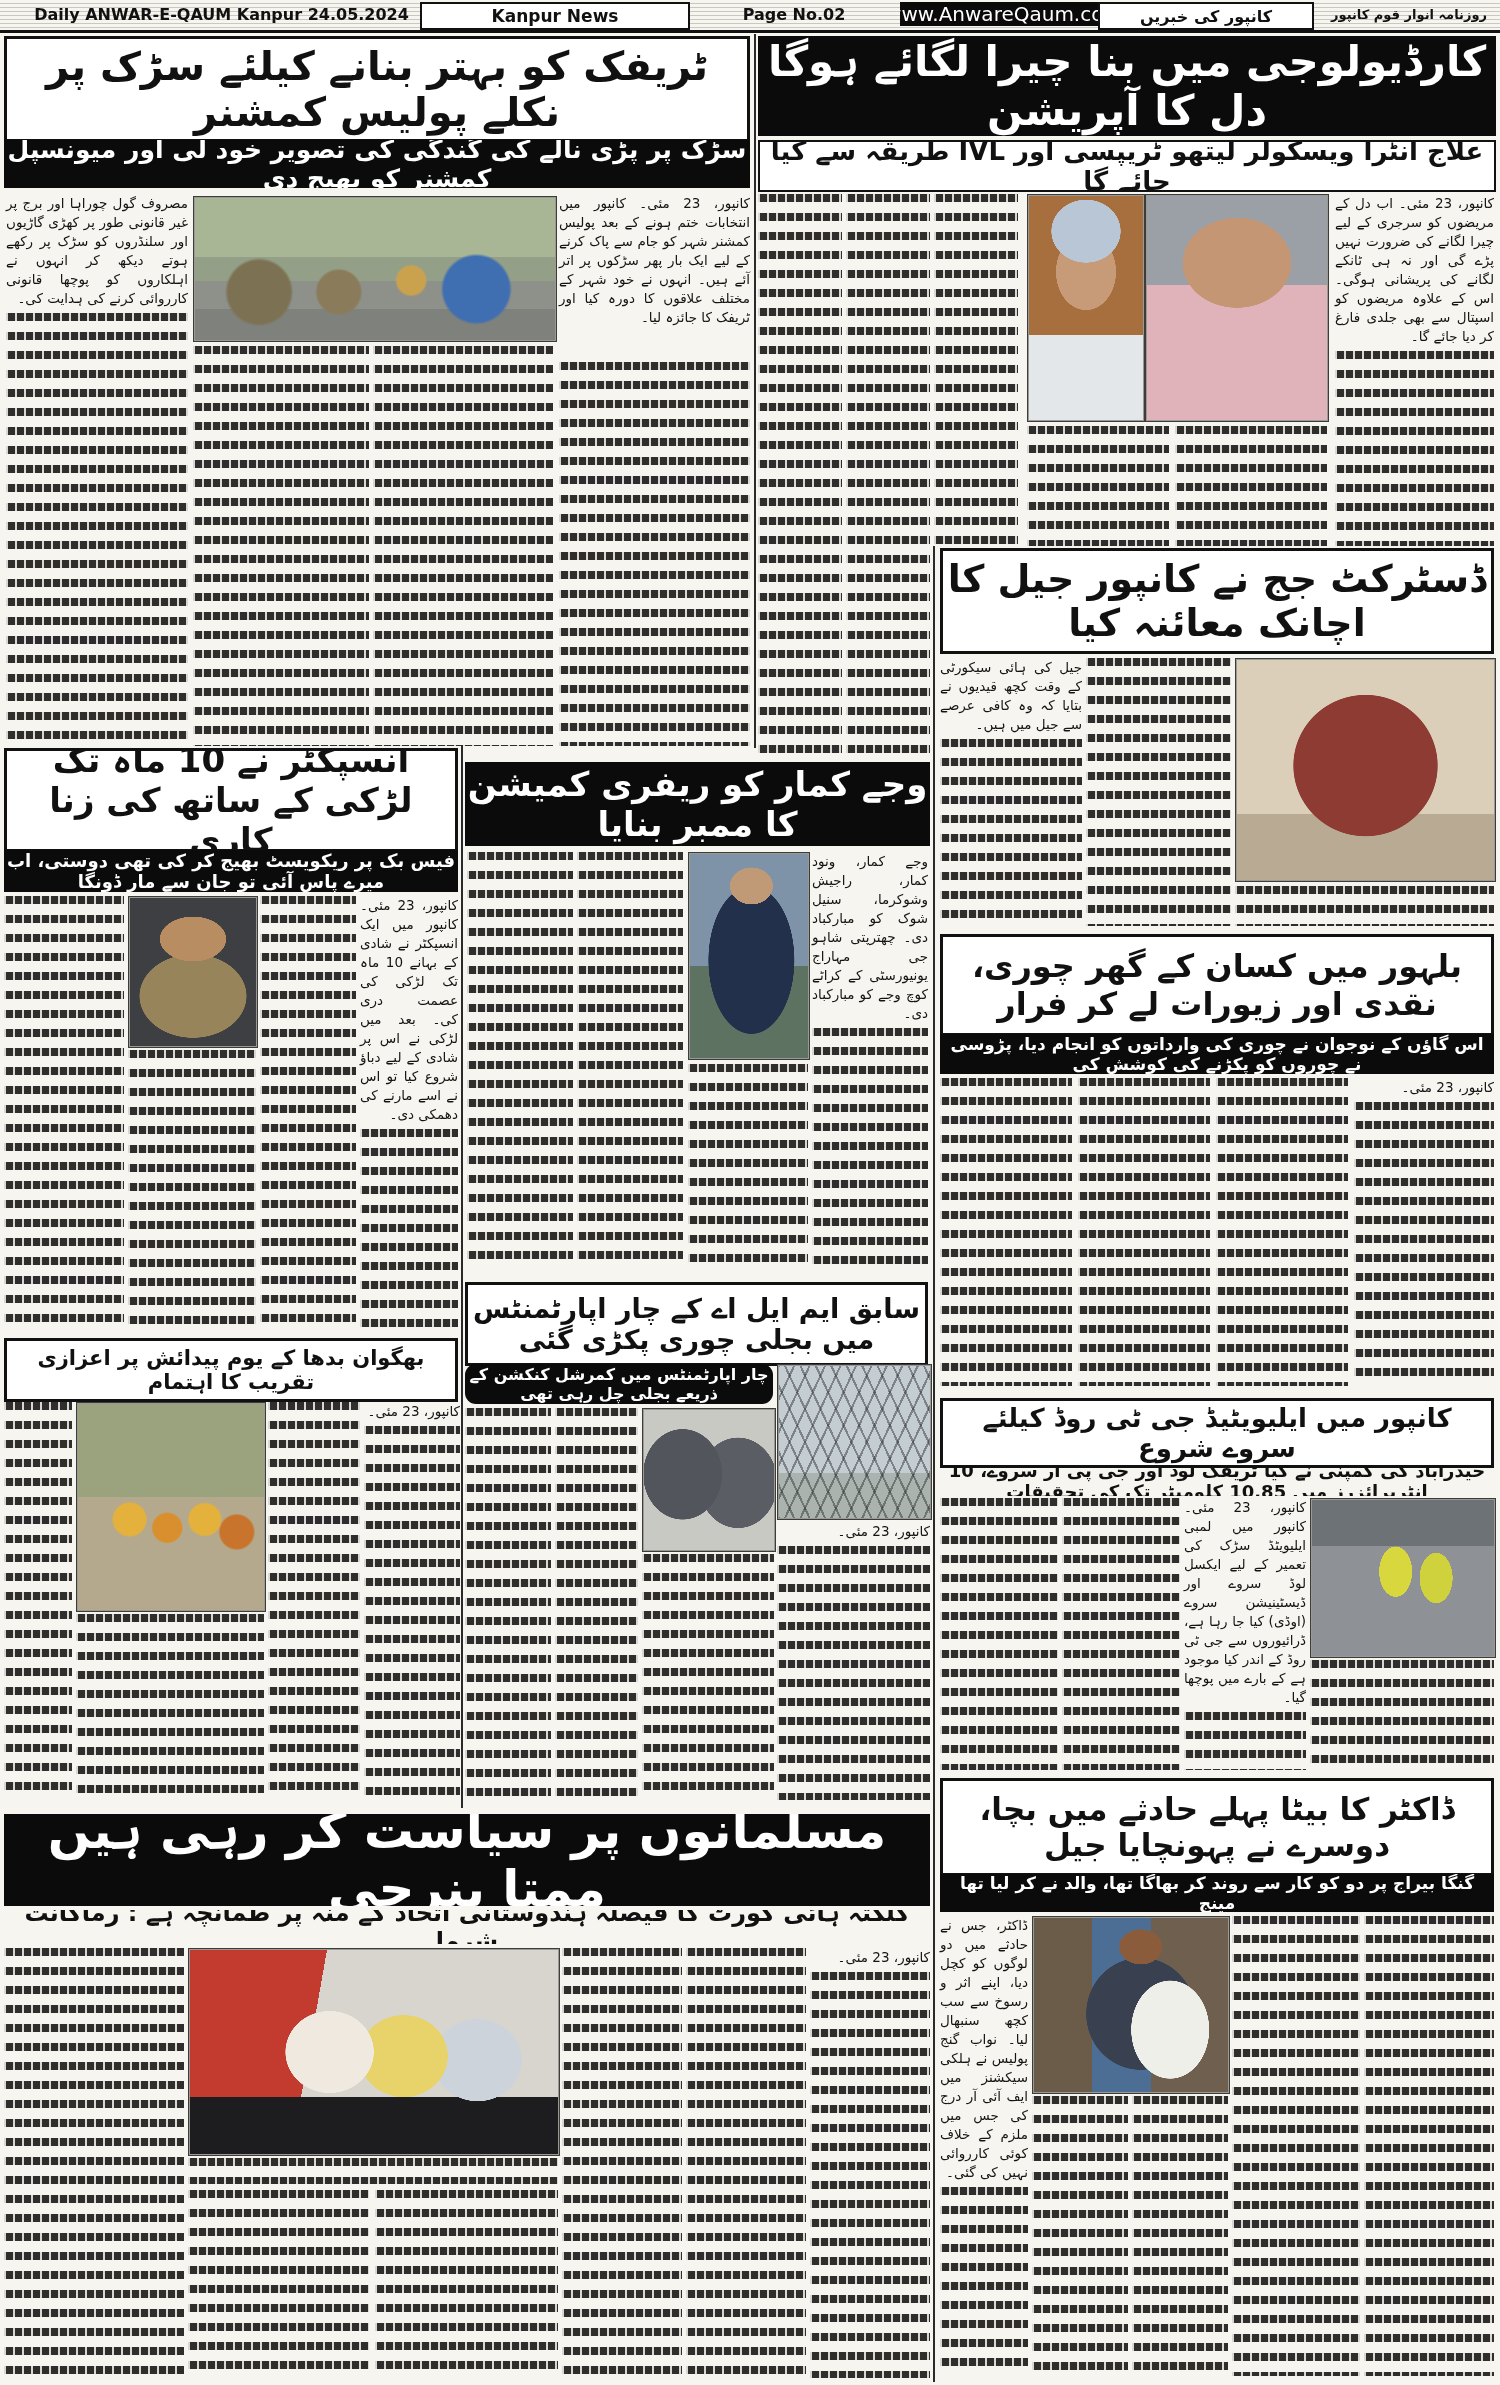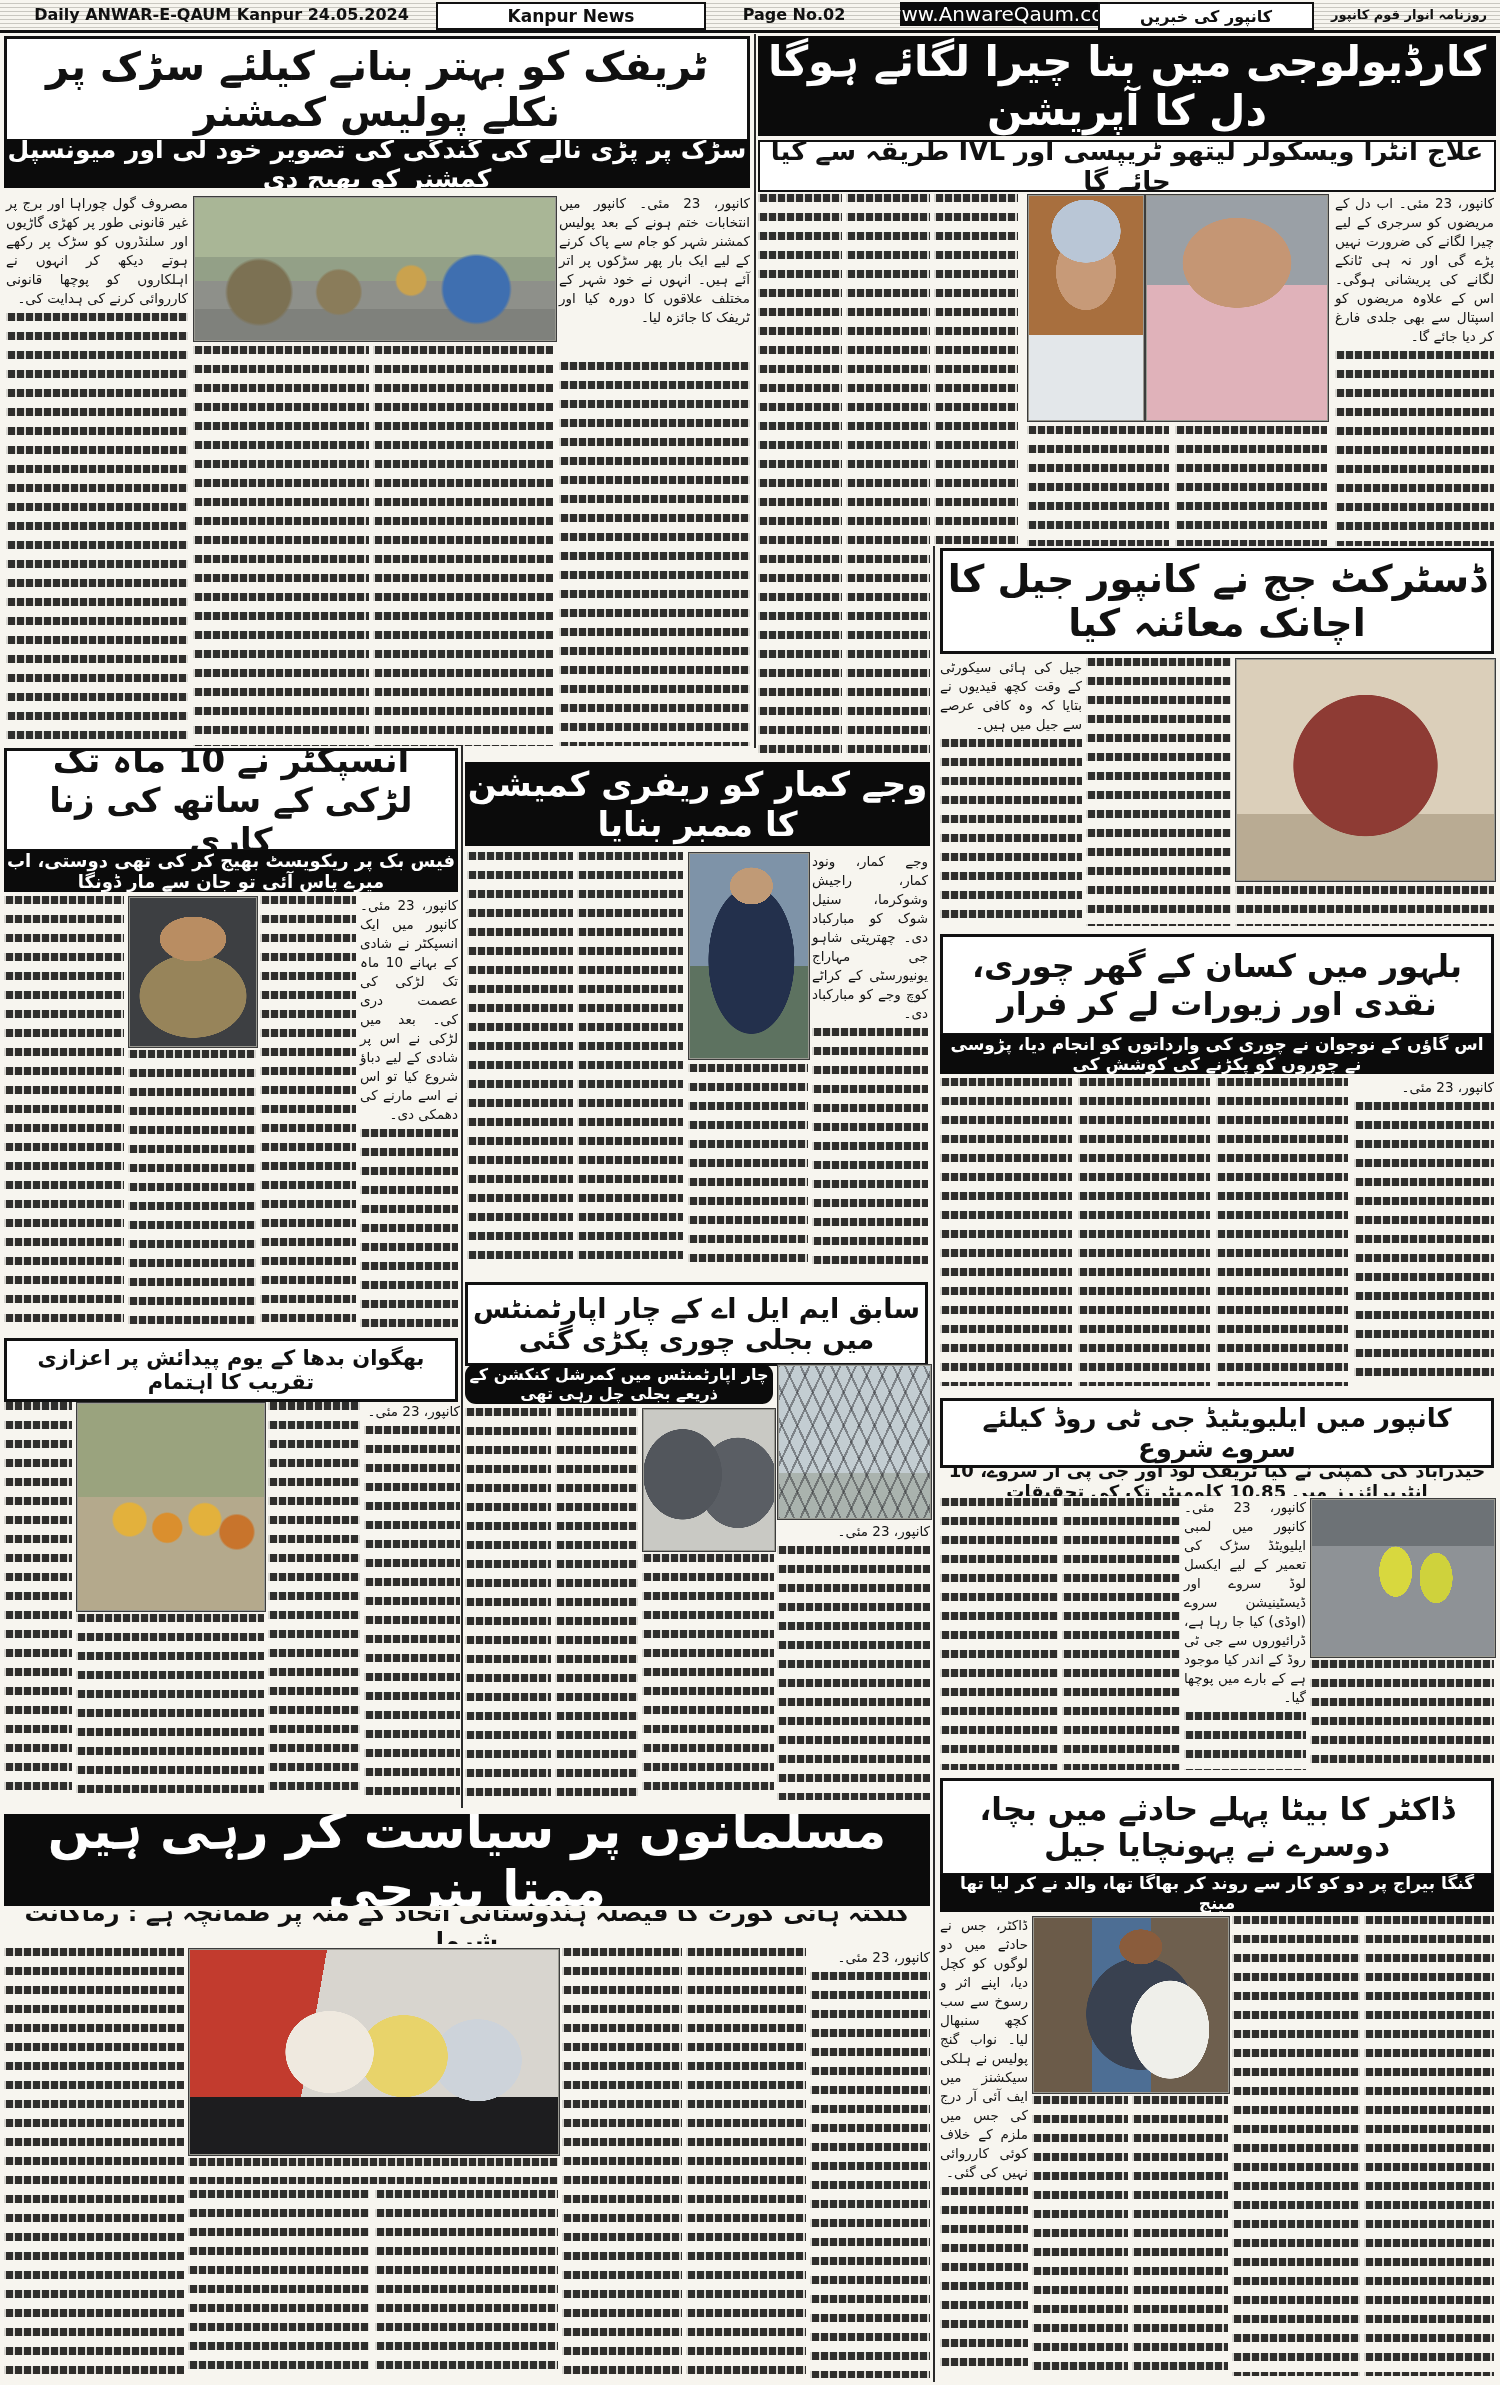--- a/index.html
+++ b/index.html
@@ -87,21 +87,21 @@
     linear-gradient(90deg,#6b5b49 0 30%,#4d6e94 30% 60%,#6e5f4e 60% 100%);}
   .vline{position:absolute;width:2px;background:#2a2a2a;}
 </style>
 </head>
 <body>
 
 <div id="paper">
 
   <div id="hdr">
     <div class="hseg" style="left:6px;width:415px;background:transparent;">Daily ANWAR-E-QAUM Kanpur 24.05.2024</div>
-    <div class="hseg hbox" style="left:436px;width:250px;font-size:17px;">Kanpur News</div>
+    <div class="hseg hbox" style="left:420px;width:250px;font-size:17px;">Kanpur News</div>
     <div class="hseg" style="left:716px;width:140px;background:transparent;">Page No.02</div>
     <div class="hseg hdark" style="left:900px;width:192px;font-size:20px;">www.AnwareQaum.com</div>
     <div class="hseg hbox rtl" style="left:1098px;width:196px;">کانپور کی خبریں</div>
     <div class="hseg rtl" style="left:1308px;width:186px;background:transparent;font-size:13px;">روزنامہ انوار قوم کانپور</div>
   </div>
 
   <div class="vline" style="left:754px;top:34px;height:714px;"></div>
   <div class="vline" style="left:933px;top:546px;height:1836px;"></div>
   <div class="vline" style="left:461px;top:746px;height:1062px;"></div>
 

